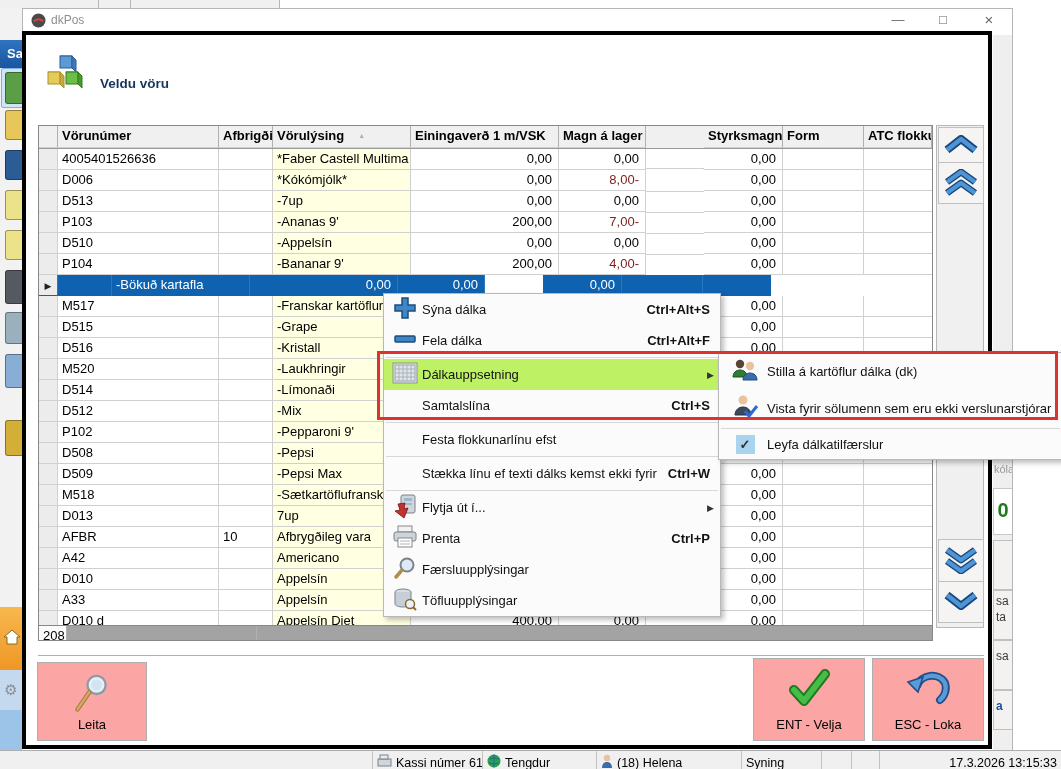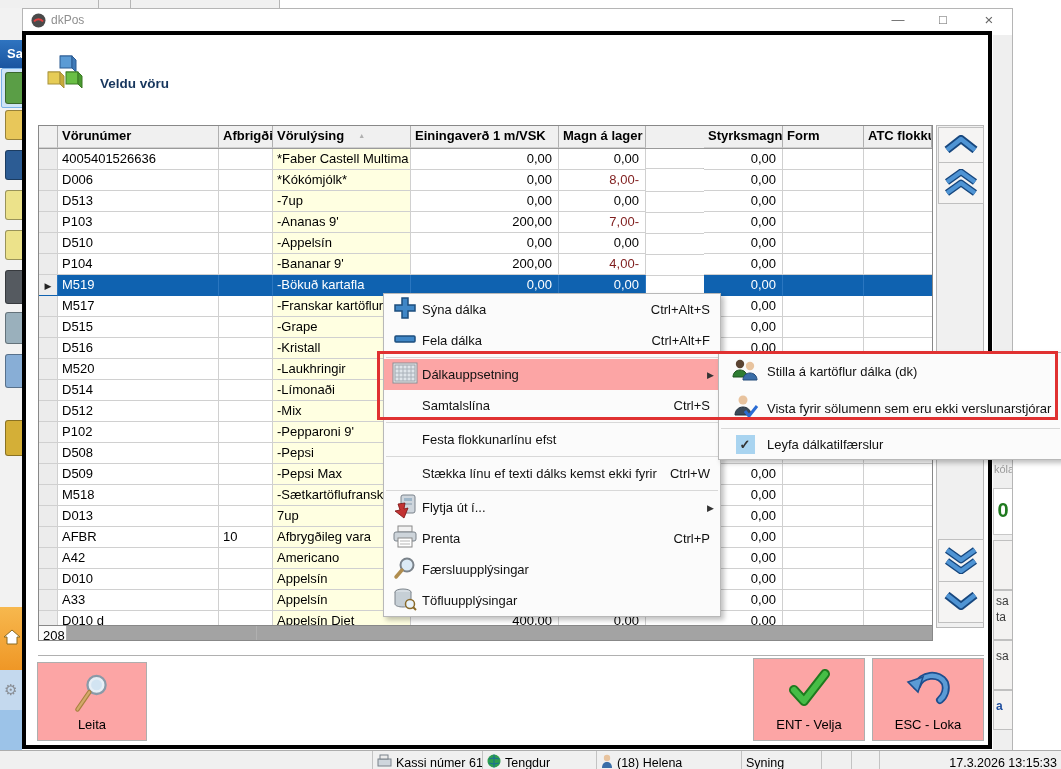--- a/index.html
+++ b/index.html
@@ -60,24 +60,24 @@
   
   .gsummary{position:absolute;left:12px;top:590px;width:895px;height:16px;background:#a3a3a3;border:1px solid #888;box-sizing:border-box;display:flex;}
   .gsumcell{box-sizing:border-box;border-right:1px solid #b0b0b0;font-size:13px;line-height:20px;padding:0 4px;}
   .footline{position:absolute;left:12px;top:620px;width:946px;border-top:1px solid #b0b0b0;}
   .bigbtn{position:absolute;background:#fca5a5;border:1px solid #aeaeae;text-align:center;font-size:13px;color:#000;}
   .bigbtn .blabel{position:absolute;bottom:8px;left:0;right:0;}
   .bigbtn .bicon{position:absolute;top:10px;left:0;right:0;}
   
   .menu{background:#fbfbfb;border:1px solid #b8b8b8;box-shadow:3px 3px 5px rgba(0,0,0,0.25);}
   .mi{display:flex;align-items:center;height:31px;padding:0 6px 0 4px;}
-  .mi.hl{background:#fca5a5;}
+  .mi.hl{background:#bef264;}
   .mic{width:34px;text-align:center;flex:none;}
   .mil{font-size:13px;color:#111;white-space:nowrap;}
-  .mis{margin-left:auto;font-size:13px;color:#111;padding-right:4px;}
+  .mis{margin-left:auto;font-size:13px;color:#111;padding-right:4px;font-weight:bold;}
   .mia{margin-left:auto;font-size:9px;color:#333;}
   .msep{height:1px;background:#d8d8d8;margin:1px 2px;}
   .submenu .mi{height:37px;}
   .submenu .mi:last-child{height:29px;}
   .submenu .mic{width:44px;}
   .cbx{display:inline-block;width:19px;height:19px;background:#a9d4f0;color:#333;font-size:13px;line-height:19px;font-weight:bold;}
   
   .redrect{left:377px;top:351px;width:681px;height:69px;border:3px solid #e03131;box-sizing:border-box;pointer-events:none;}
   
   .statusbar{left:0;top:750px;width:1061px;height:19px;background:#f0f0f0;border-top:1px solid #adadad;display:flex;box-sizing:content-box;}
@@ -245,21 +245,20 @@
             <div class="c cd">-Bananar 9'</div>
             <div class="c cp">200,00</div>
             <div class="c cs neg">4,00-</div>
             <div class="c ck"><span class="cb"></span></div>
             <div class="c cr">0,00</div>
             <div class="c cf"></div>
             <div class="c ca"></div>
           </div>
           <div class="grow sel">
             <div class="c ci"><span class="tri">▶</span></div>
-            <div class="c cc">M519</div>
             <div class="c cv"></div>
             <div class="c cd">-Bökuð kartafla</div>
             <div class="c cp">0,00</div>
             <div class="c cs">0,00</div>
             <div class="c ck"><span class="cb"></span></div>
             <div class="c cr">0,00</div>
             <div class="c cf"></div>
             <div class="c ca"></div>
           </div>
           <div class="grow">

